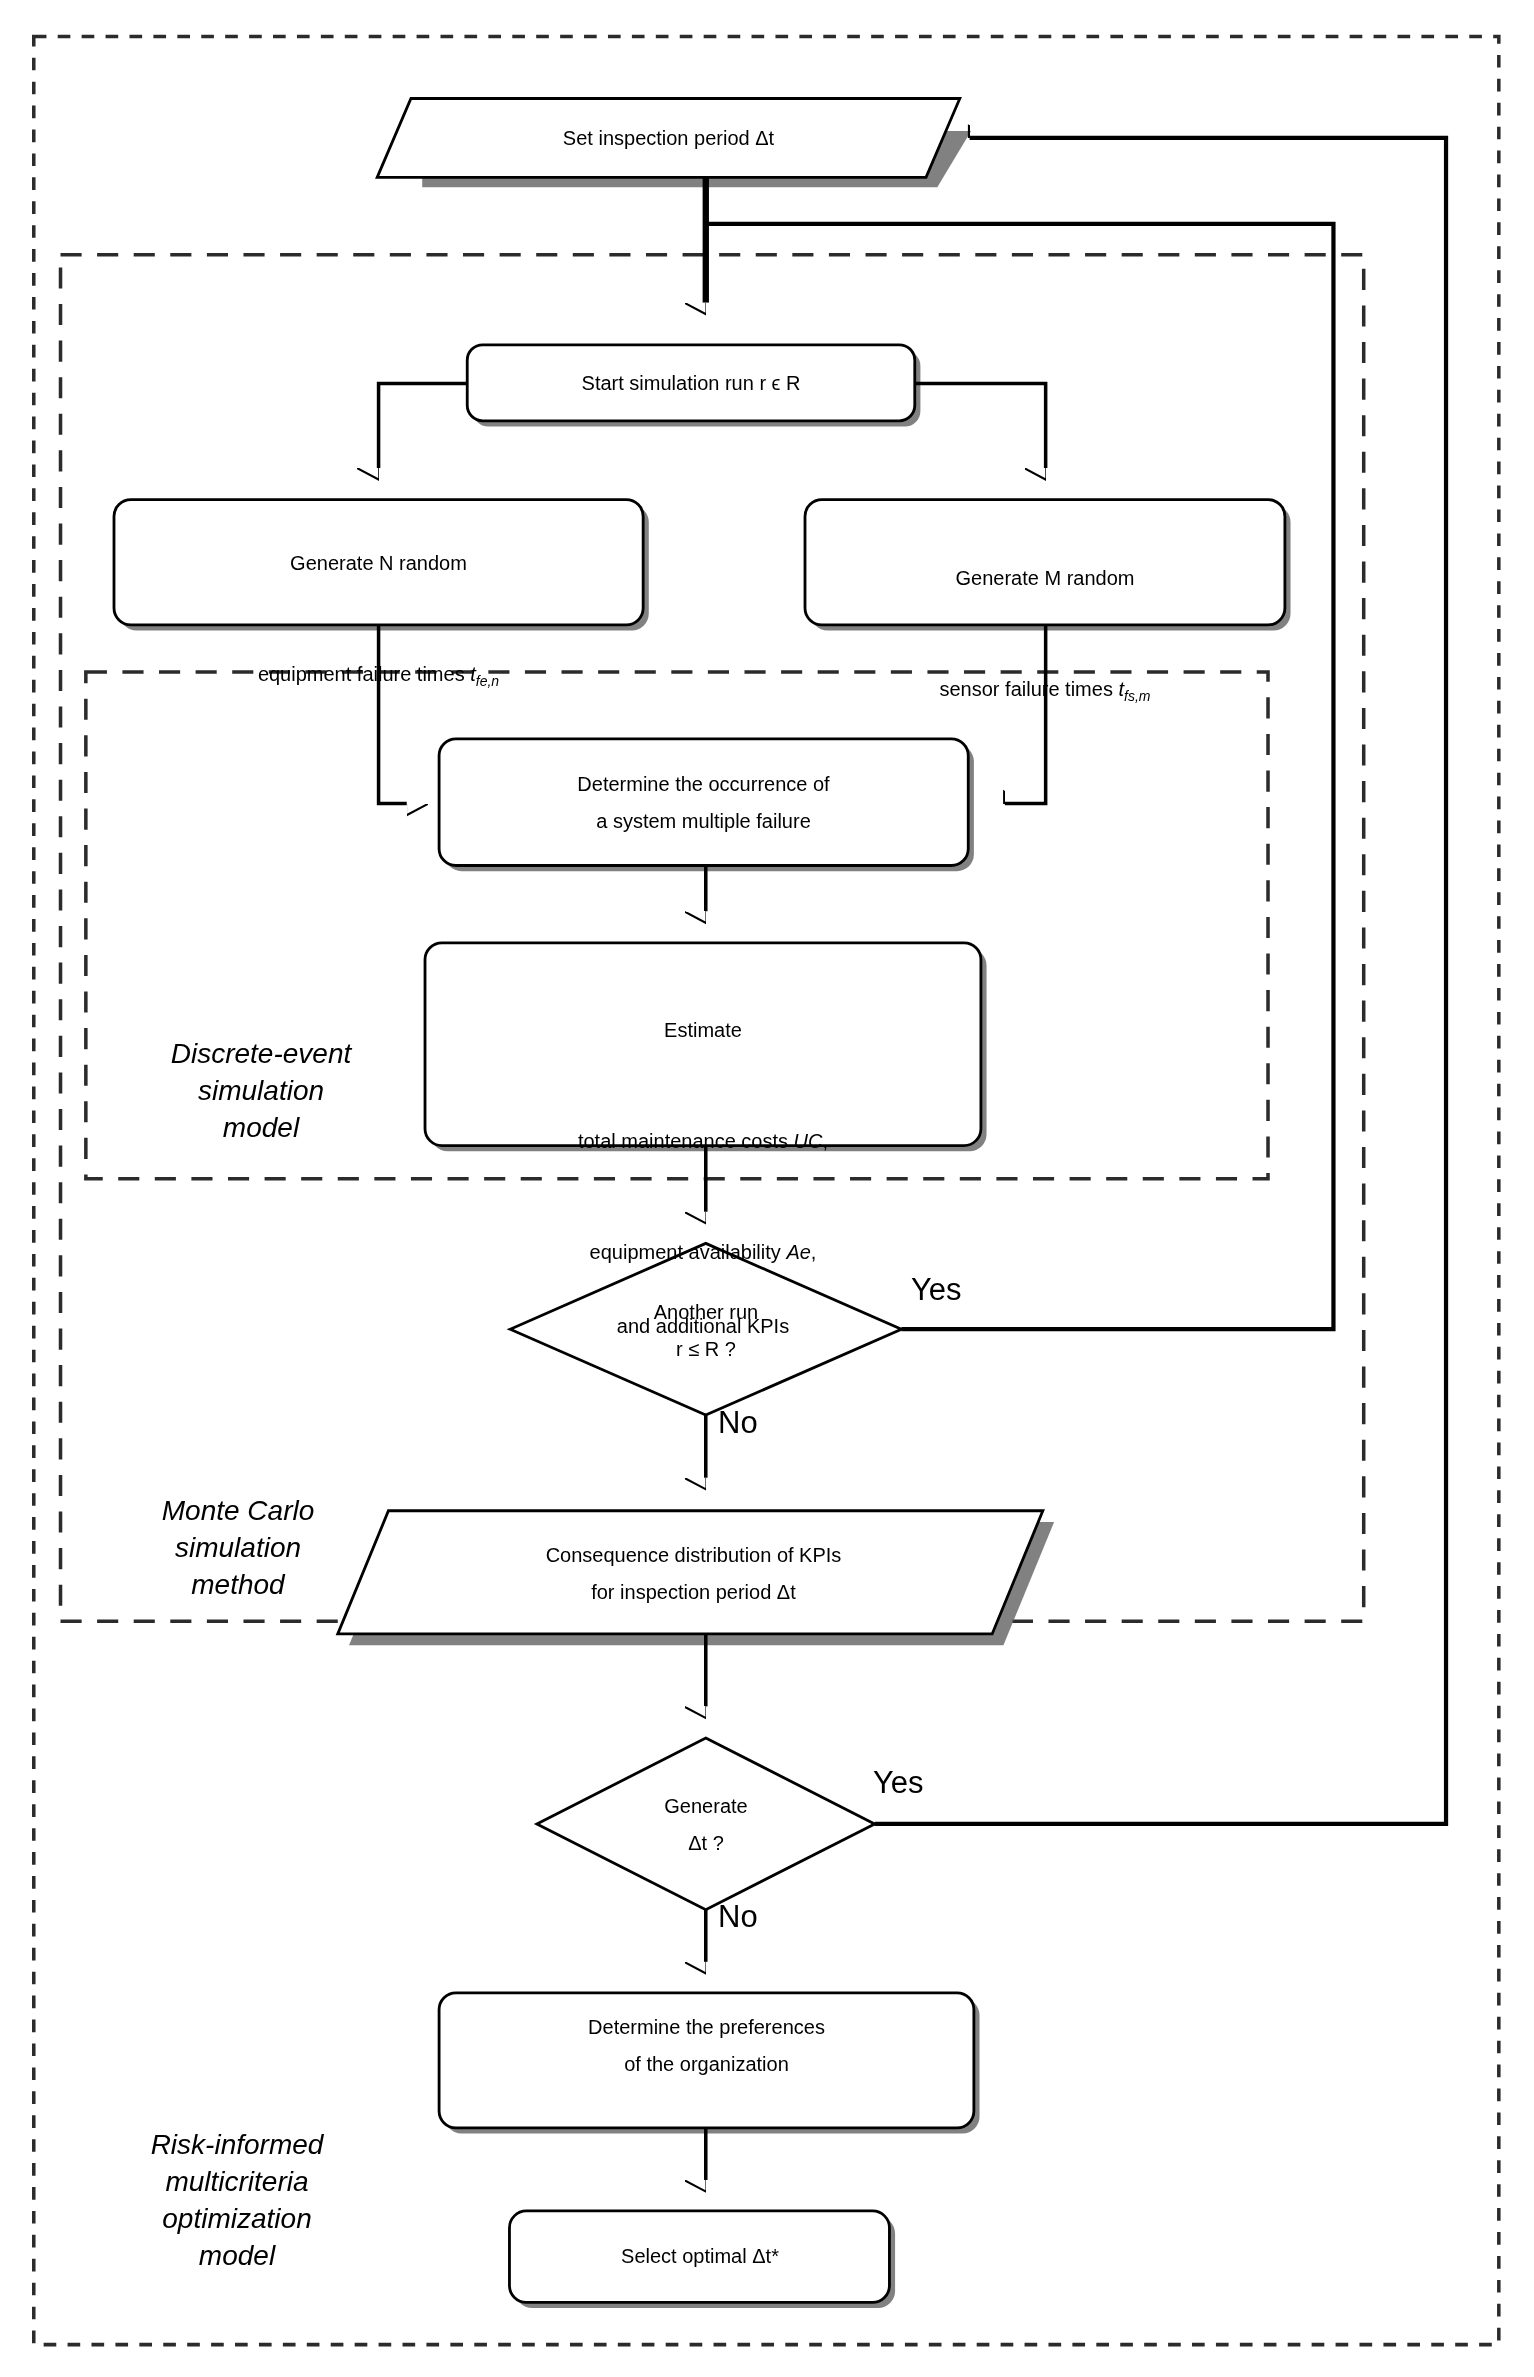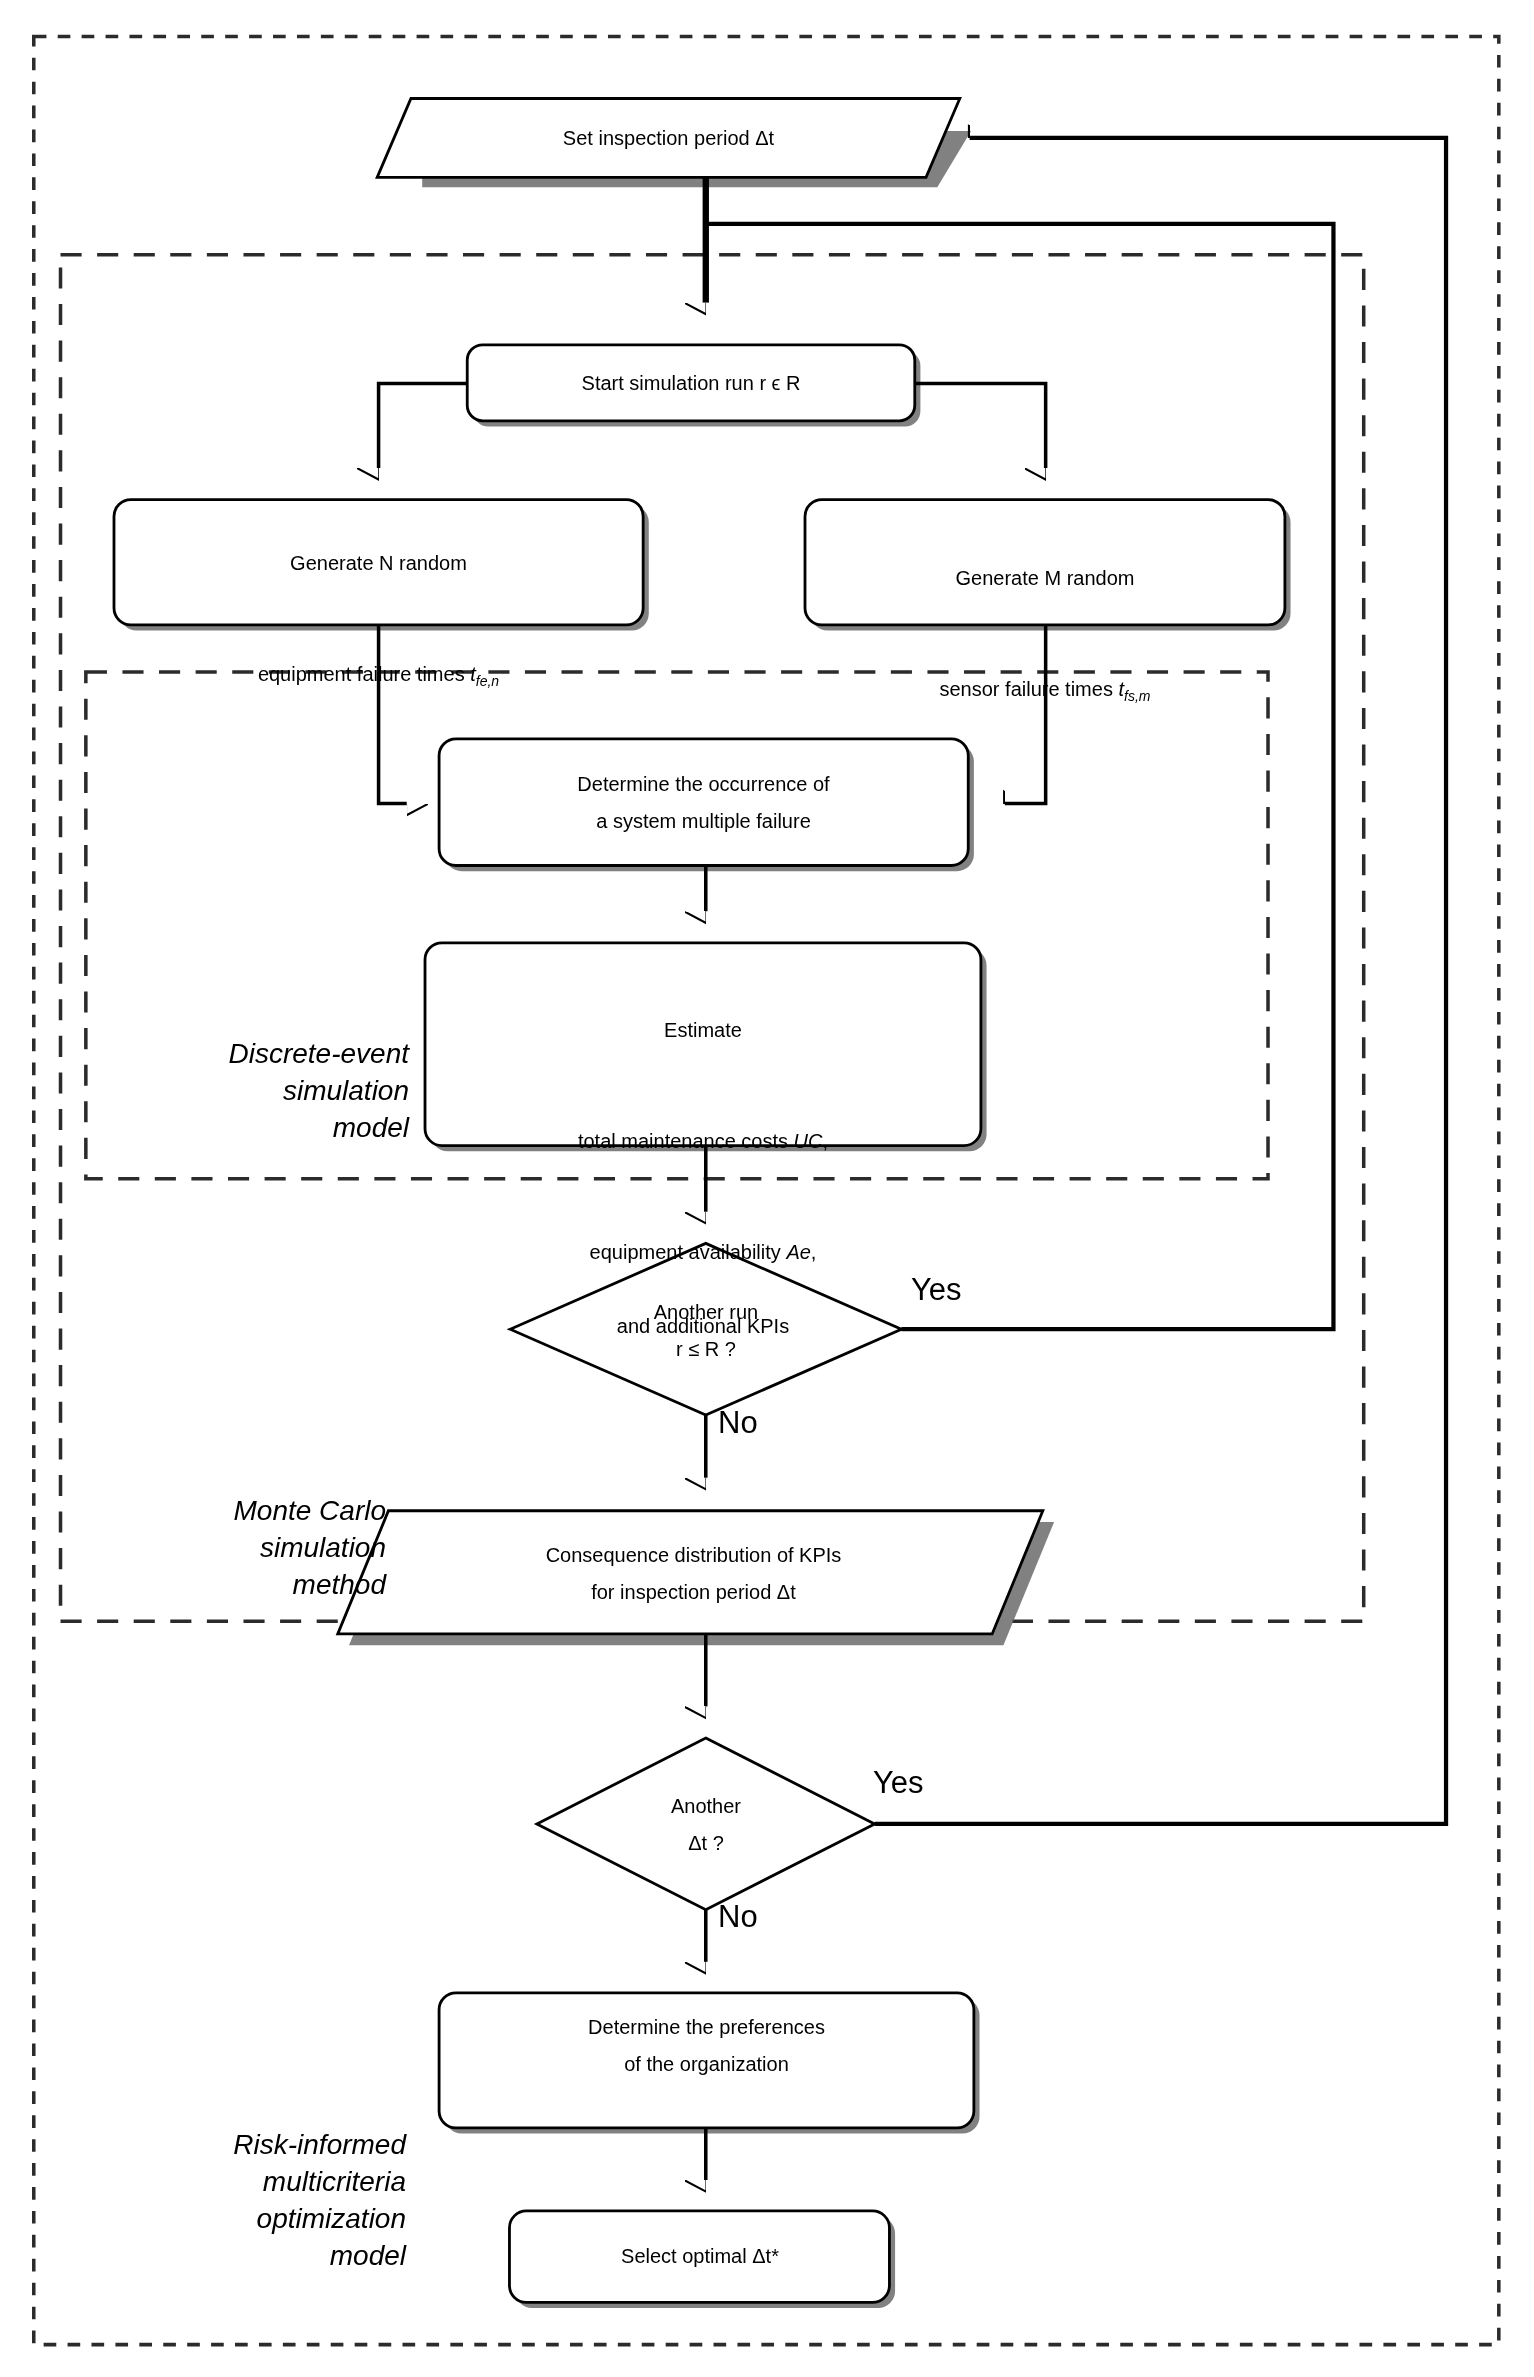--- a/index.html
+++ b/index.html
@@ -36,21 +36,21 @@
     pointer-events: none;
   }
   .grouplabel {
     position: absolute;
     color: #000000;
     font-family: "Liberation Sans", sans-serif;
     font-style: italic;
     font-size: 28px;
     line-height: 37px;
     white-space: pre-line;
-    text-align: right;
+    text-align: center;
   }
   .edgelabel {
     position: absolute;
     color: #000000;
     font-family: "Liberation Sans", sans-serif;
     font-size: 31px;
     line-height: 30px;
     text-align: left;
   }
   .it { font-style: italic; }
@@ -200,21 +200,21 @@
     </div>
     <div>and additional KPIs</div>
   </div>
 
   <div class="nodetext" style="left:537px; top:1281px; width:338px; height:99px;">Another run
 r ≤ R ?</div>
 
   <div class="nodetext" style="left:366px; top:1513px; width:655px; height:121px;">Consequence distribution of KPIs
 for inspection period Δt</div>
 
-  <div class="nodetext" style="left:565px; top:1775px; width:282px; height:99px;">Another
+  <div class="nodetext" style="left:565px; top:1775px; width:282px; height:99px;">Generate
 Δt ?</div>
 
   <div class="nodetext" style="left:439px; top:1993px; width:535px; height:105px;">Determine the preferences
 of the organization</div>
 
   <div class="nodetext" style="left:510px; top:2211px; width:380px; height:91px;">Select optimal Δt*</div>
 
   <div class="grouplabel" style="left:113px; top:1035px; width:296px;">Discrete-event
 simulation
 model</div>

